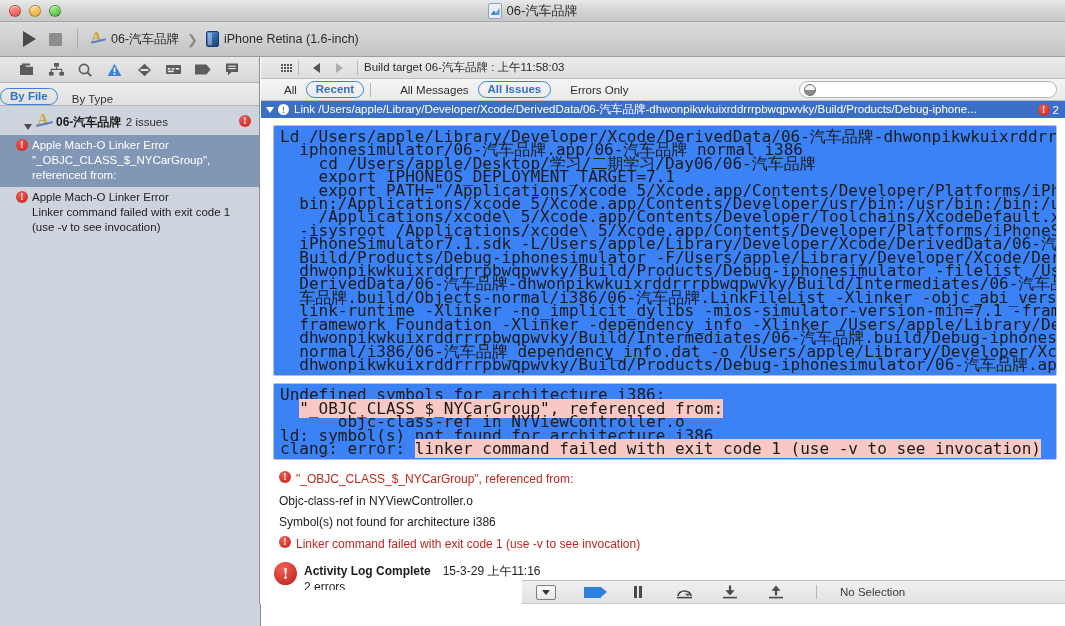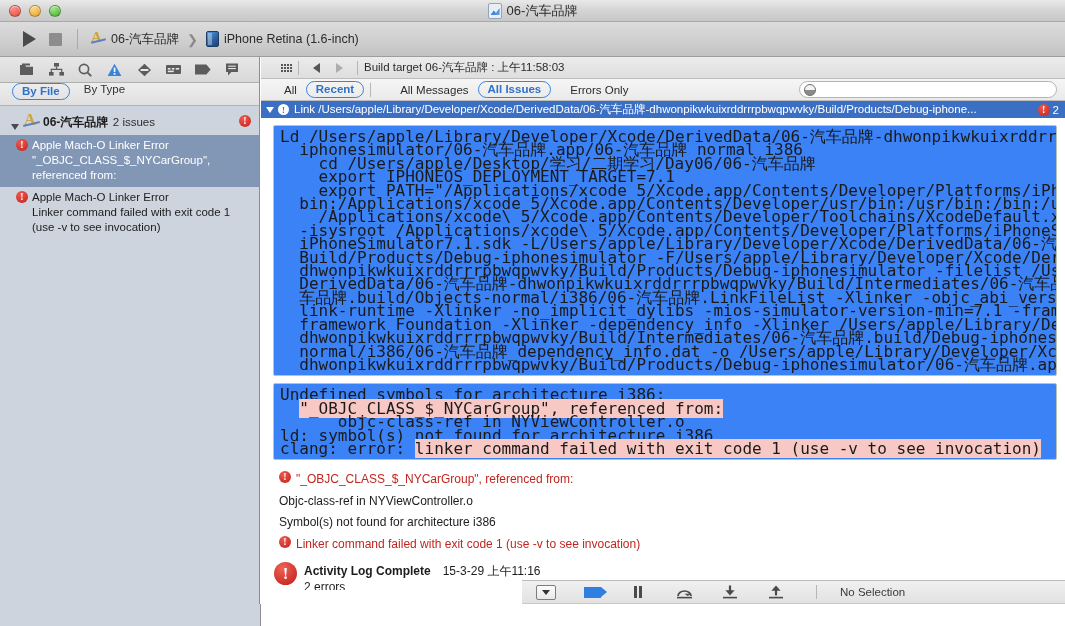--- a/index.html
+++ b/index.html
@@ -121,36 +121,35 @@
   .nav-tabs {
     height: 26px; display: flex; align-items: center;
     justify-content: space-around; padding: 0 12px;
     background: linear-gradient(180deg,#e7e7e7,#d8d8d8);
     border-bottom: 1px solid #b0b0b0;
   }
   .nav-tab { width: 22px; height: 20px; display: flex;
              align-items: center; justify-content: center; }
   .ico { fill: #5c5c5c; }
   .nav-filter {
-    height: 23px; display: flex; align-items: flex-start; gap: 14px;
-    padding-left: 12px;
+    height: 23px; display: flex; align-items: flex-end; gap: 14px;
     background: linear-gradient(180deg,#ededed,#e0e0e0);
     border-bottom: 1px solid #b4b4b4;
     font-size: 11.5px; color: #333;
   }
   .pill {
     border: 1px solid #3b82d8; color: #2f72c8; font-weight: 700;
     border-radius: 9px; padding: 1px 9px 2px; font-size: 11.5px;
     background: transparent;
   }
   .nav-body { position: absolute; left: 0; right: 0; top: 49px; bottom: 0;
               background: #ced4dd; }
   .grp-row {
     display: flex; align-items: flex-end; gap: 3px;
-    padding: 5px 8px 4px 10px; position: relative;
+    padding: 5px 8px 4px 10px; position: relative; margin-left: 13px;
   }
   .tri {
     width: 0; height: 0; border-left: 6px solid #4a4a4a;
     border-top: 4.5px solid transparent; border-bottom: 4.5px solid transparent;
     transform: rotate(90deg); margin: 6px 2px 0 2px; flex: none;
   }
   .grp-icon { flex: none; width: 17px; height: 17px; position: relative;
               margin-top: 2px; }
   .grp-icon:before {
     content: "A"; position: absolute; left: 1px; top: -3px;

